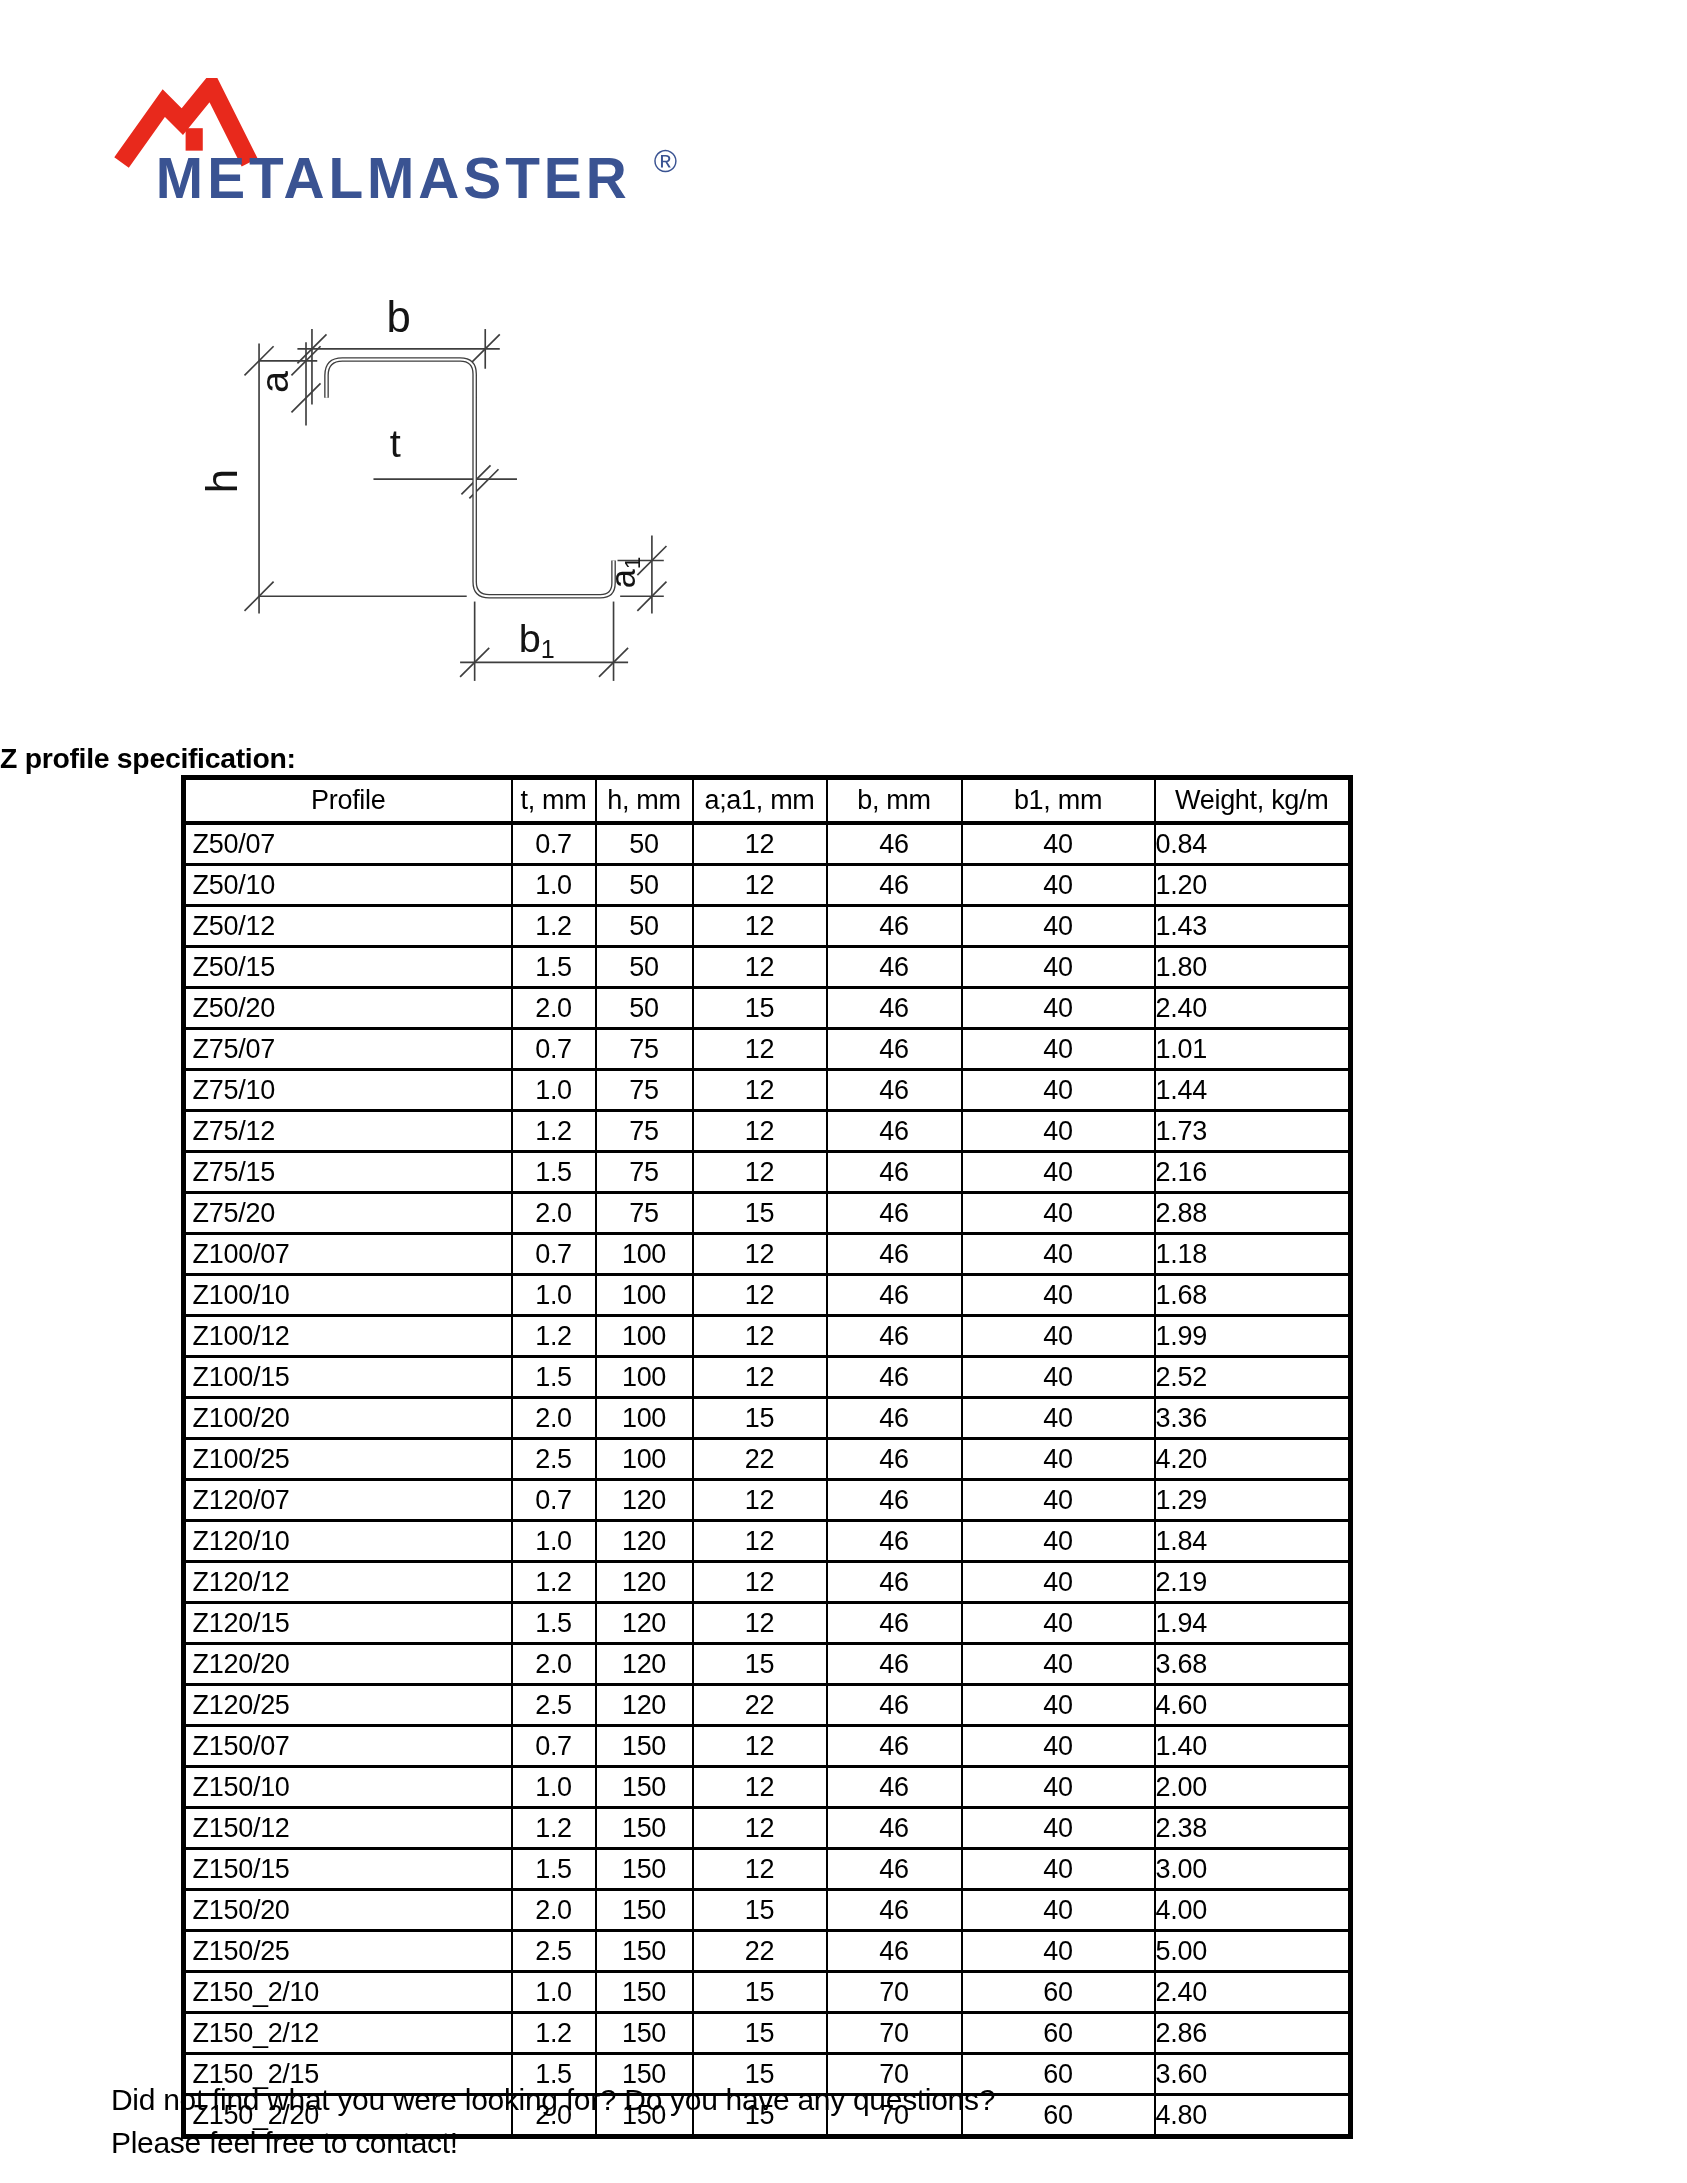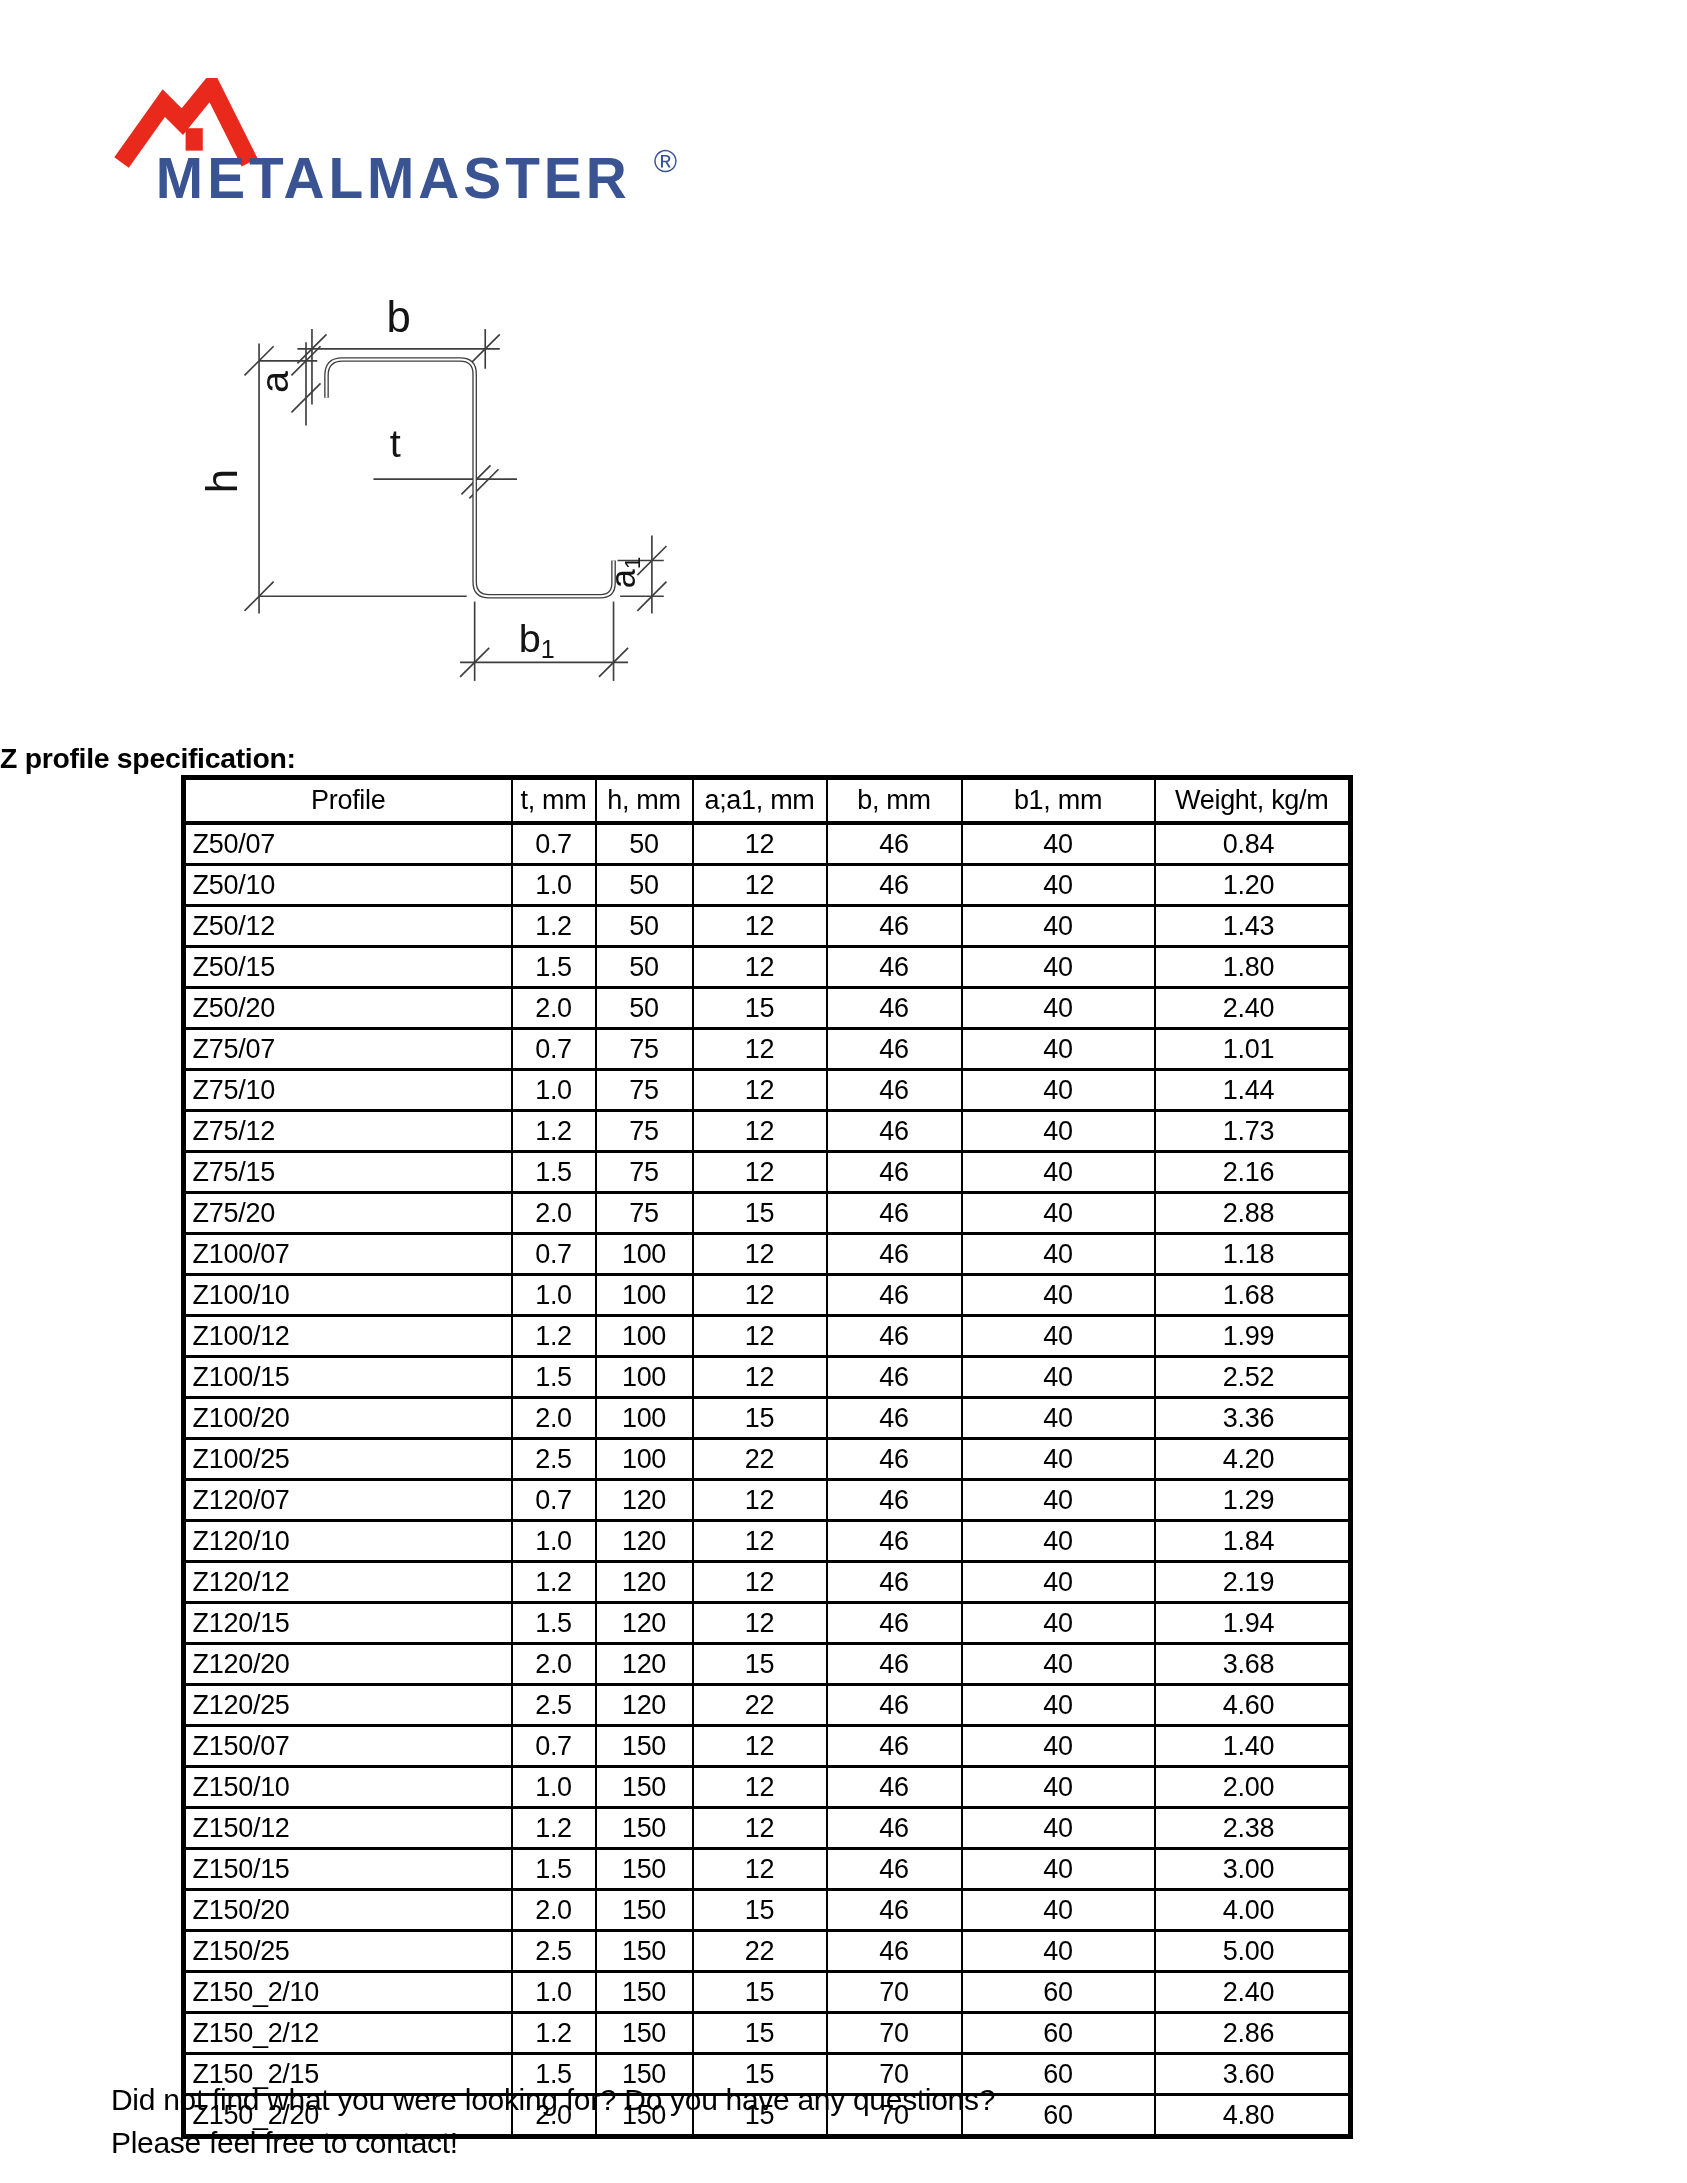--- a/index.html
+++ b/index.html
@@ -33,21 +33,21 @@
     border:2.6px solid #000;border-bottom:4.6px solid #000;
     height:41px;padding:0;font-size:27px;font-weight:400;
     text-align:center;letter-spacing:-0.3px;
   }
   #spec-table td{
     border:2.6px solid #000;border-top-width:3.3px;border-bottom-width:3.3px;
     height:38px;padding:0;font-size:27px;font-weight:400;
     text-align:center;letter-spacing:-0.3px;vertical-align:middle;
   }
   #spec-table td.c0{text-align:left;padding-left:6.6px;}
-  #spec-table td.c6{text-align:center;padding-right:6.6px;}
+  #spec-table td.c6{text-align:left;padding-right:6.6px;}
 
   
   .footer-line{left:111px;font-size:30px;letter-spacing:-0.3px;}
   #footer-line1{top:2083px;}
   #footer-line2{top:2126px;}
 </style>
 </head>
 <body>
 
 <svg id="logo" class="abs" viewBox="0 0 900 215" xmlns="http://www.w3.org/2000/svg">

